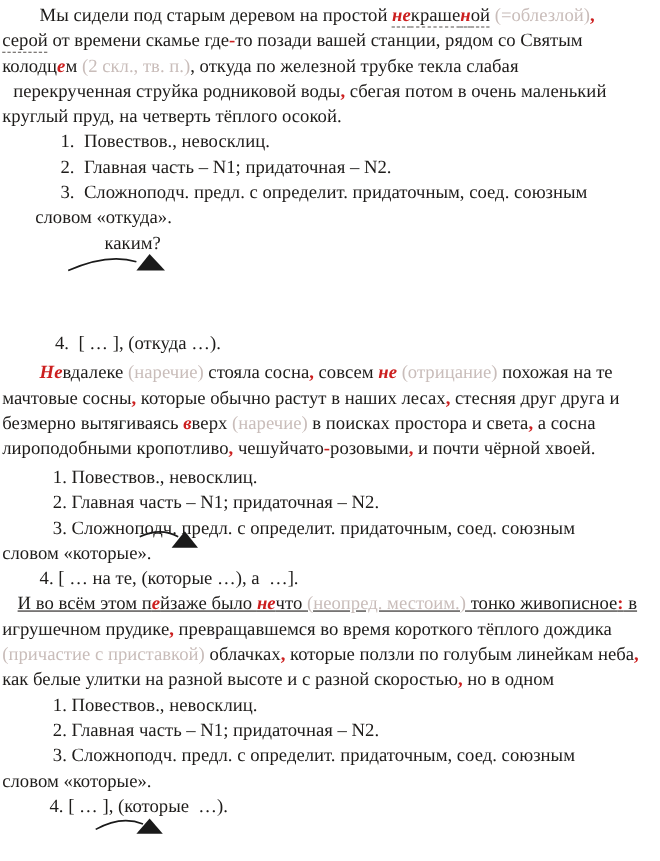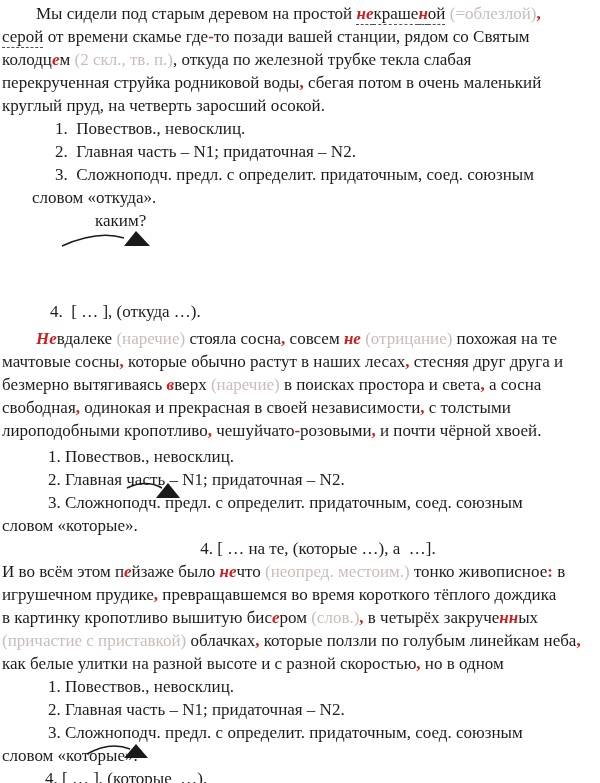--- a/index.html
+++ b/index.html
@@ -34,42 +34,40 @@
   }
 </style>
 </head>
 <body>
 
 <div id="page">
   <div>
       <div class="line" style="margin-left: 36px;"><span class="sb">Мы сидели под старым деревом на простой </span><span class="sr su">не</span><span class="sb su">краше</span><span class="sr su">н</span><span class="sb su">ой</span><span class="sb"> </span><span class="sg">(=облезлой)</span><span class="sp">,</span></div>
       <div class="line" style="margin-left: 2px;"><span class="sb su">серой</span><span class="sb"> от времени скамье где</span><span class="sp">-</span><span class="sb">то позади вашей станции, рядом со Святым</span></div>
       <div class="line" style="margin-left: 2px;"><span class="sb">колодц</span><span class="sr">е</span><span class="sb">м </span><span class="sg">(2 скл., тв. п.)</span><span class="sb">, откуда по железной трубке текла слабая</span></div>
-      <div class="line" style="margin-left: 2px; font-family: Liberation Serif, serif;"><span class="sb">перекрученная струйка родниковой воды</span><span class="sp">,</span><span class="sb"> сбегая потом в очень маленький</span></div>
-      <div class="line" style="margin-left: 2px;"><span class="sb">круглый пруд, на четверть заросший осокой.</span></div>
+      <div class="line" style="margin-left: 12px; font-family: Liberation Serif, serif;"><span class="sb">перекрученная струйка родниковой воды</span><span class="sp">,</span><span class="sb"> сбегая потом в очень маленький</span></div>
+      <div class="line" style="margin-left: 2px;"><span class="sb">круглый пруд, на четверть тёплого осокой.</span></div>
       <div class="line it" style="margin-left: 55px;"><span class="sb">1.  Повествов., невосклиц.</span></div>
       <div class="line it" style="margin-left: 55px;"><span class="sb">2.  Главная часть – N1; придаточная – N2.</span></div>
       <div class="line it" style="margin-left: 55px;"><span class="sb">3.  Сложноподч. предл. с определит. придаточным, соед. союзным</span></div>
       <div class="line it" style="margin-left: 32px;"><span class="sb">словом «откуда».</span></div>
       <div class="line it" style="margin-left: 95px;"><span class="sb">каким?</span></div>
       <div class="line" style="margin-left: 0px; height: 20px;"></div>
       <div class="line it" style="margin-left: 50px; margin-top: 48px;"><span class="sb">4.  [ … ], (откуда …).</span></div>
       <div class="line" style="margin-left: 36px; margin-top: 4px;"><span class="sr">Не</span><span class="sb">вдалеке </span><span class="sg">(наречие)</span><span class="sb"> стояла сосна</span><span class="sp">,</span><span class="sb"> совсем </span><span class="sr">не</span><span class="sb"> </span><span class="sg">(отрицание)</span><span class="sb"> похожая на те</span></div>
       <div class="line" style="margin-left: 2px;"><span class="sb">мачтовые сосны</span><span class="sp">,</span><span class="sb"> которые обычно растут в наших лесах</span><span class="sp">,</span><span class="sb"> стесняя друг друга и</span></div>
       <div class="line" style="margin-left: 2px;"><span class="sb">безмерно вытягиваясь </span><span class="sr">в</span><span class="sb">верх </span><span class="sg">(наречие)</span><span class="sb"> в поисках простора и света</span><span class="sp">,</span><span class="sb"> а сосна</span></div>
-      <div class="line" style="margin-left: 2px;"><span class="sb">свободная</span><span class="sp">,</span><span class="sb"> одинокая и прекрасная в своей независимости</span><span class="sp">,</span><span class="sb"> с толстыми</span></div>
       <div class="line" style="margin-left: 2px;"><span class="sb">лироподобными кропотливо</span><span class="sp">,</span><span class="sb"> чешуйчато</span><span class="sp">-</span><span class="sb">розовыми</span><span class="sp">,</span><span class="sb"> и почти чёрной хвоей.</span></div>
       <div class="line it" style="margin-left: 48px; margin-top: 3px;"><span class="sb">1. Повествов., невосклиц.</span></div>
       <div class="line it" style="margin-left: 48px;"><span class="sb">2. Главная часть – N1; придаточная – N2.</span></div>
       <div class="line it" style="margin-left: 48px;"><span class="sb">3. Сложноподч. предл. с определит. придаточным, соед. союзным</span></div>
       <div class="line it" style="margin-left: 2px;"><span class="sb">словом «которые».</span></div>
-      <div class="line it" style="margin-left: 36px; text-align: center;"><span class="sb">4. [ … на те, (которые …), а  …].</span></div>
-      <div class="line" style="margin-left: 2px;"><span class="sb">И во всём этом п</span><span class="sr">е</span><span class="sb">йзаже было </span><span class="sr">не</span><span class="sb">что </span><span class="sg">(неопред. местоим.)</span><span class="sb"> тонко живописное</span><span class="sp">:</span><span class="sb"> в</span></div>
+      <div class="line it" style="margin-left: 36px;"><span class="sb">4. [ … на те, (которые …), а  …].</span></div>
+      <div class="line" style="margin-left: 16px; text-decoration: underline;"><span class="sb">И во всём этом п</span><span class="sr">е</span><span class="sb">йзаже было </span><span class="sr">не</span><span class="sb">что </span><span class="sg">(неопред. местоим.)</span><span class="sb"> тонко живописное</span><span class="sp">:</span><span class="sb"> в</span></div>
       <div class="line" style="margin-left: 2px;"><span class="sb">игрушечном прудике</span><span class="sp">,</span><span class="sb"> превращавшемся во время короткого тёплого дождика</span></div>
-      <div class="line" style="margin-left: 2px;"><span class="sb">в картинку кропотливо вышитую бис</span><span class="sr">е</span><span class="sb">ром </span><span class="sg">(слов.)</span><span class="sp">,</span><span class="sb"> в четырёх закруче</span><span class="sr">нн</span><span class="sb">ых</span></div>
       <div class="line" style="margin-left: 2px;"><span class="sg">(причастие с приставкой)</span><span class="sb"> облачках</span><span class="sp">,</span><span class="sb"> которые ползли по голубым линейкам неба</span><span class="sp">,</span></div>
       <div class="line" style="margin-left: 2px;"><span class="sb">как белые улитки на разной высоте и с разной скоростью</span><span class="sp">,</span><span class="sb"> но в одном</span></div>
       <div class="line it" style="margin-left: 48px;"><span class="sb">1. Повествов., невосклиц.</span></div>
       <div class="line it" style="margin-left: 48px;"><span class="sb">2. Главная часть – N1; придаточная – N2.</span></div>
       <div class="line it" style="margin-left: 48px;"><span class="sb">3. Сложноподч. предл. с определит. придаточным, соед. союзным</span></div>
       <div class="line it" style="margin-left: 2px;"><span class="sb">словом «которые».</span></div>
       <div class="line it" style="margin-left: 45px;"><span class="sb">4. [ … ], (которые  …).</span></div>
     </div>
 
   <svg class="arrow" style="left:58px;top:228px" width="100" height="24" viewBox="0 0 100 24">

